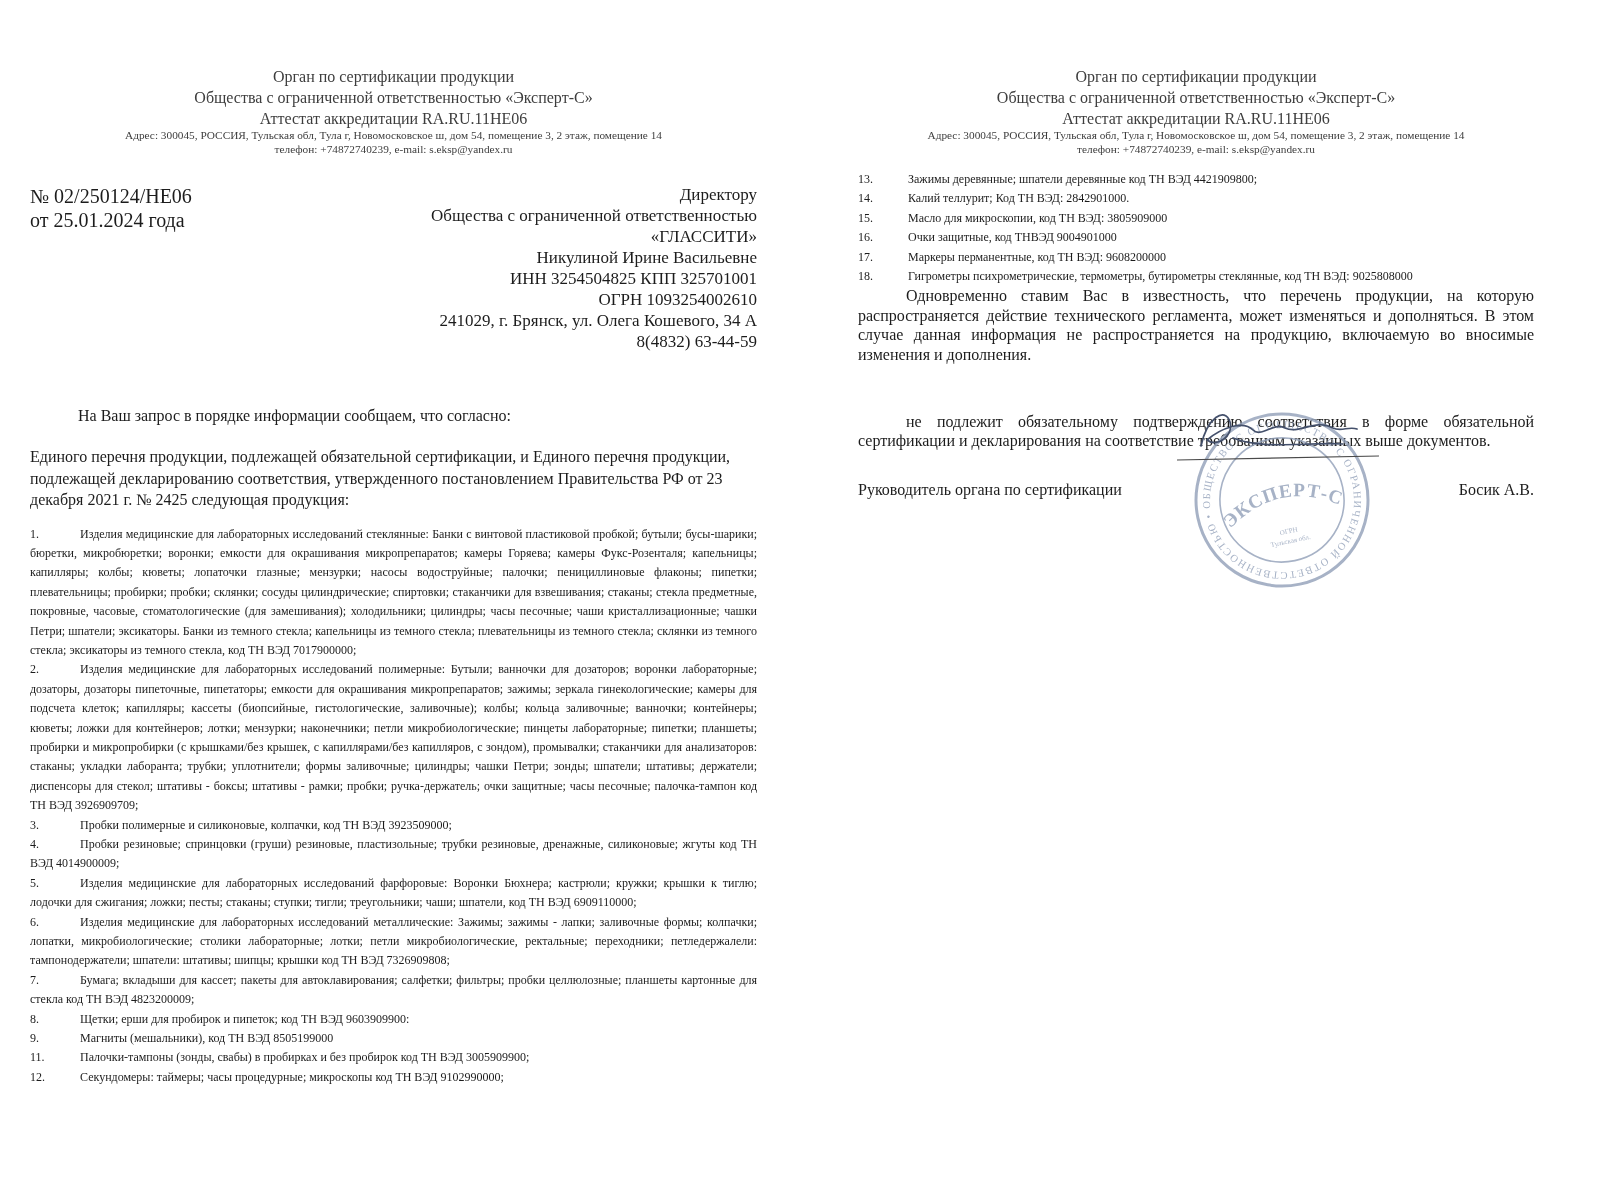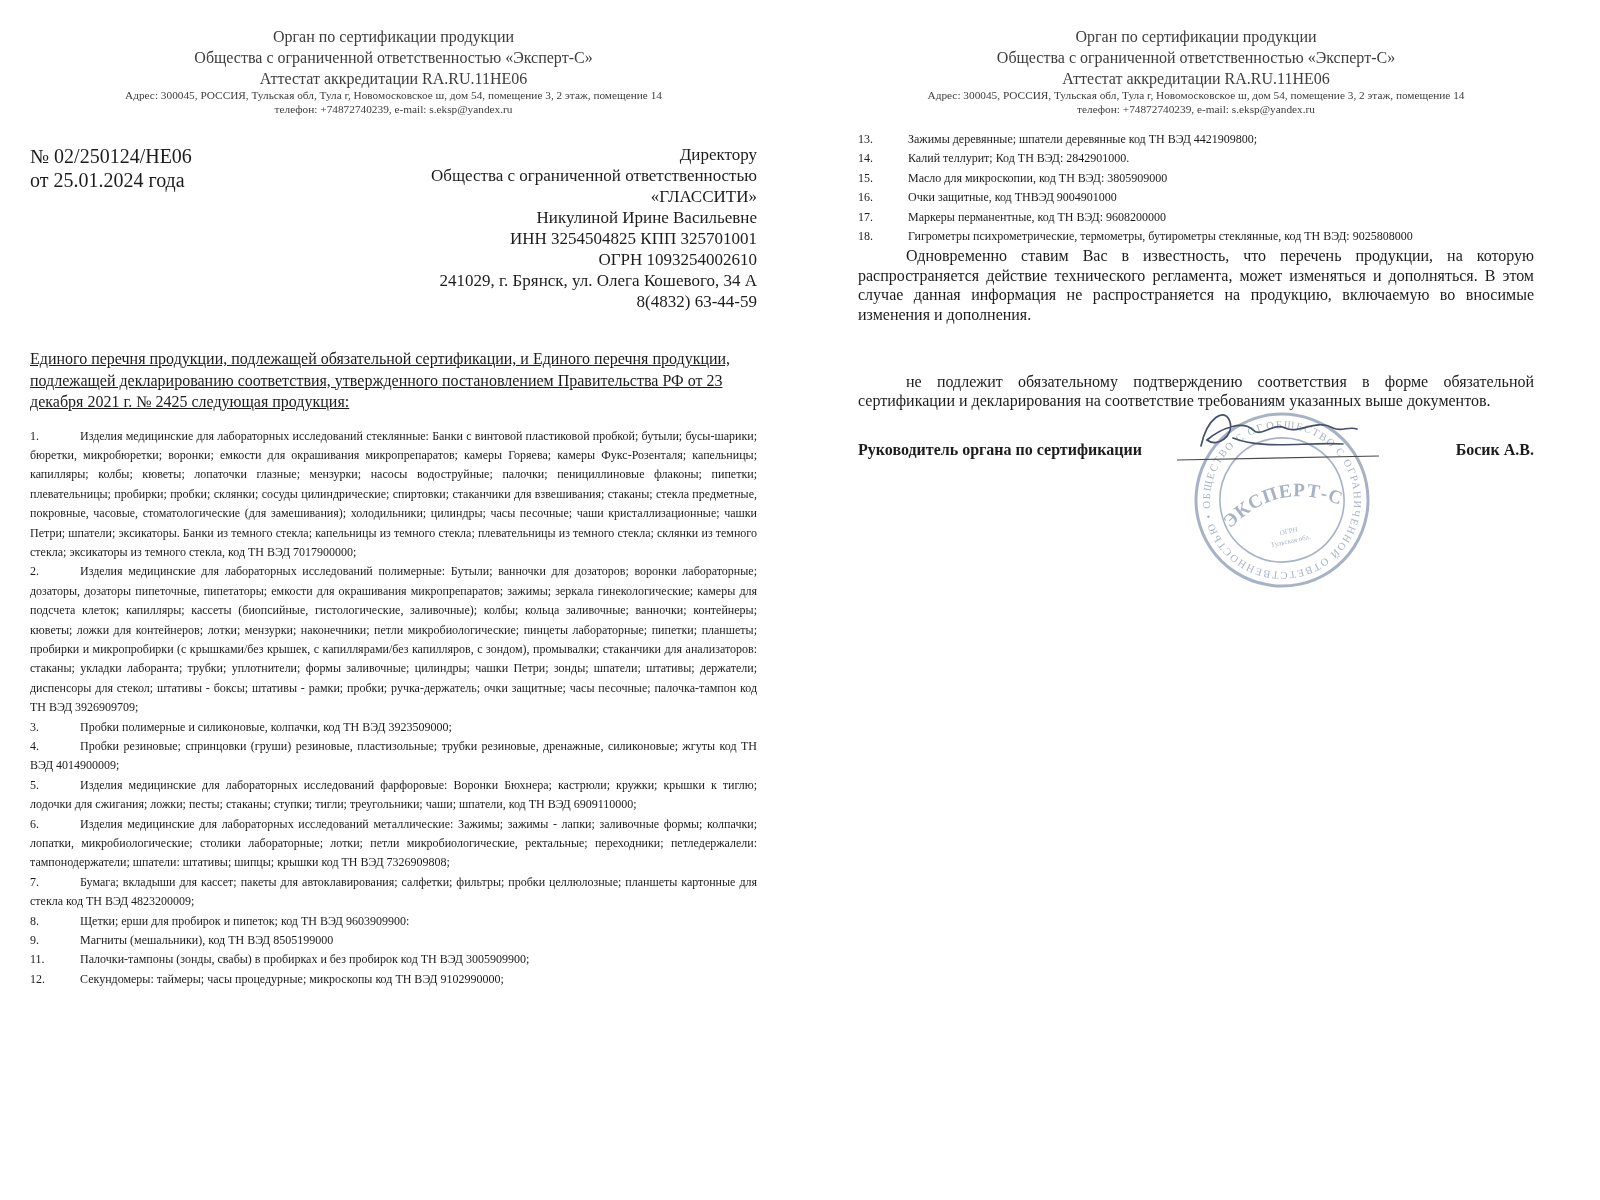--- a/index.html
+++ b/index.html
@@ -9,40 +9,40 @@
     background: #ffffff;
     font-family: "Liberation Serif", serif;
     color: #1c1c1c;
   }
   .doc { position: relative; width: 1600px; height: 1200px; background: #fff; overflow: hidden; }
 
   .page { position: absolute; top: 0; }
   .page-left  { left: 30px;  width: 727px; }
   .page-right { left: 858px; width: 676px; }
 
-  .hdr { text-align: center; padding-top: 26px; color: #3d3d3d; }
+  .hdr { text-align: center; padding-top: 44px; color: #3d3d3d; margin-top: 22px; }
   .hdr-line { font-size: 16px; line-height: 21px; }
   .hdr-addr { font-size: 11.3px; line-height: 13.5px; }
 
   .ref-row { display: flex; justify-content: space-between; margin-top: 28px; }
   .ref-block { font-size: 20px; line-height: 24px; white-space: nowrap; }
   .addr-block { font-size: 17px; line-height: 21px; text-align: right; }
 
   .intro { margin: 54px 0 0 0; font-size: 16px; line-height: 20px; text-indent: 48px; }
-  .preamble { margin: 36px 0 0 0; font-size: 16px; line-height: 21.5px; text-decoration: underline; }
+  .preamble { margin: 20px 0 0 0; font-size: 16px; line-height: 21.5px; }
 
   .items { margin-top: 14px; }
   .item { margin: 0; font-size: 12px; line-height: 19.4px; text-align: justify; }
   .item .num { display: inline-block; width: 50px; }
 
   .para { margin: 0; font-size: 16px; line-height: 19.4px; text-align: justify; text-indent: 48px; }
   .para-gap { margin-top: 48px; }
 
   .sig-row { margin-top: 30px; display: flex; justify-content: space-between;
-             font-size: 16px; position: relative; z-index: 3; font-weight: bold; }
+             font-size: 16px; position: relative; z-index: 3; }
 
   .sig-art { position: absolute; left: 315px; top: 398px; width: 210px; height: 72px; z-index: 4; }
   .stamp   { position: absolute; left: 332px; top: 408px; width: 184px; height: 184px;
              z-index: 2; opacity: 0.82; transform: rotate(-12deg); }
 </style>
 </head>
 <body>
 
 <div class="doc">
 
@@ -66,20 +66,21 @@
         <div>Общества с ограниченной ответственностью</div>
         <div>«ГЛАССИТИ»</div>
         <div>Никулиной Ирине Васильевне</div>
         <div>ИНН 3254504825 КПП 325701001</div>
         <div>ОГРН 1093254002610</div>
         <div>241029, г. Брянск, ул. Олега Кошевого, 34 А</div>
         <div>8(4832) 63-44-59</div>
       </div>
     </div>
 
+    <p class="intro">На Ваш запрос в порядке информации сообщаем, что согласно:</p>
     <p class="preamble">Единого перечня продукции, подлежащей обязательной сертификации, и Единого перечня продукции, подлежащей декларированию соответствия, утвержденного постановлением Правительства РФ от 23 декабря 2021 г. № 2425 следующая продукция:</p>
 
     <div class="items">
       <p class="item"><span class="num">1.</span><span>Изделия медицинские для лабораторных исследований стеклянные: Банки с винтовой пластиковой пробкой; бутыли; бусы-шарики; бюретки, микробюретки; воронки; емкости для окрашивания микропрепаратов; камеры Горяева; камеры Фукс-Розенталя; капельницы; капилляры; колбы; кюветы; лопаточки глазные; мензурки; насосы водоструйные; палочки; пенициллиновые флаконы; пипетки; плевательницы; пробирки; пробки; склянки; сосуды цилиндрические; спиртовки; стаканчики для взвешивания; стаканы; стекла предметные, покровные, часовые, стоматологические (для замешивания); холодильники; цилиндры; часы песочные; чаши кристаллизационные; чашки Петри; шпатели; эксикаторы. Банки из темного стекла; капельницы из темного стекла; плевательницы из темного стекла; склянки из темного стекла; эксикаторы из темного стекла, код ТН ВЭД 7017900000;</span></p>
       <p class="item"><span class="num">2.</span><span>Изделия медицинские для лабораторных исследований полимерные: Бутыли; ванночки для дозаторов; воронки лабораторные; дозаторы, дозаторы пипеточные, пипетаторы; емкости для окрашивания микропрепаратов; зажимы; зеркала гинекологические; камеры для подсчета клеток; капилляры; кассеты (биопсийные, гистологические, заливочные); колбы; кольца заливочные; ванночки; контейнеры; кюветы; ложки для контейнеров; лотки; мензурки; наконечники; петли микробиологические; пинцеты лабораторные; пипетки; планшеты; пробирки и микропробирки (с крышками/без крышек, с капиллярами/без капилляров, с зондом), промывалки; стаканчики для анализаторов: стаканы; укладки лаборанта; трубки; уплотнители; формы заливочные; цилиндры; чашки Петри; зонды; шпатели; штативы; держатели; диспенсоры для стекол; штативы - боксы; штативы - рамки; пробки; ручка-держатель; очки защитные; часы песочные; палочка-тампон код ТН ВЭД 3926909709;</span></p>
       <p class="item"><span class="num">3.</span><span>Пробки полимерные и силиконовые, колпачки, код ТН ВЭД 3923509000;</span></p>
       <p class="item"><span class="num">4.</span><span>Пробки резиновые; спринцовки (груши) резиновые, пластизольные; трубки резиновые, дренажные, силиконовые; жгуты код ТН ВЭД 4014900009;</span></p>
       <p class="item"><span class="num">5.</span><span>Изделия медицинские для лабораторных исследований фарфоровые: Воронки Бюхнера; кастрюли; кружки; крышки к тиглю; лодочки для сжигания; ложки; песты; стаканы; ступки; тигли; треугольники; чаши; шпатели, код ТН ВЭД 6909110000;</span></p>
       <p class="item"><span class="num">6.</span><span>Изделия медицинские для лабораторных исследований металлические: Зажимы; зажимы - лапки; заливочные формы; колпачки; лопатки, микробиологические; столики лабораторные; лотки; петли микробиологические, ректальные; переходники; петледержалели: тампонодержатели; шпатели: штативы; шипцы; крышки код ТН ВЭД 7326909808;</span></p>
       <p class="item"><span class="num">7.</span><span>Бумага; вкладыши для кассет; пакеты для автоклавирования; салфетки; фильтры; пробки целлюлозные; планшеты картонные для стекла код ТН ВЭД 4823200009;</span></p>

